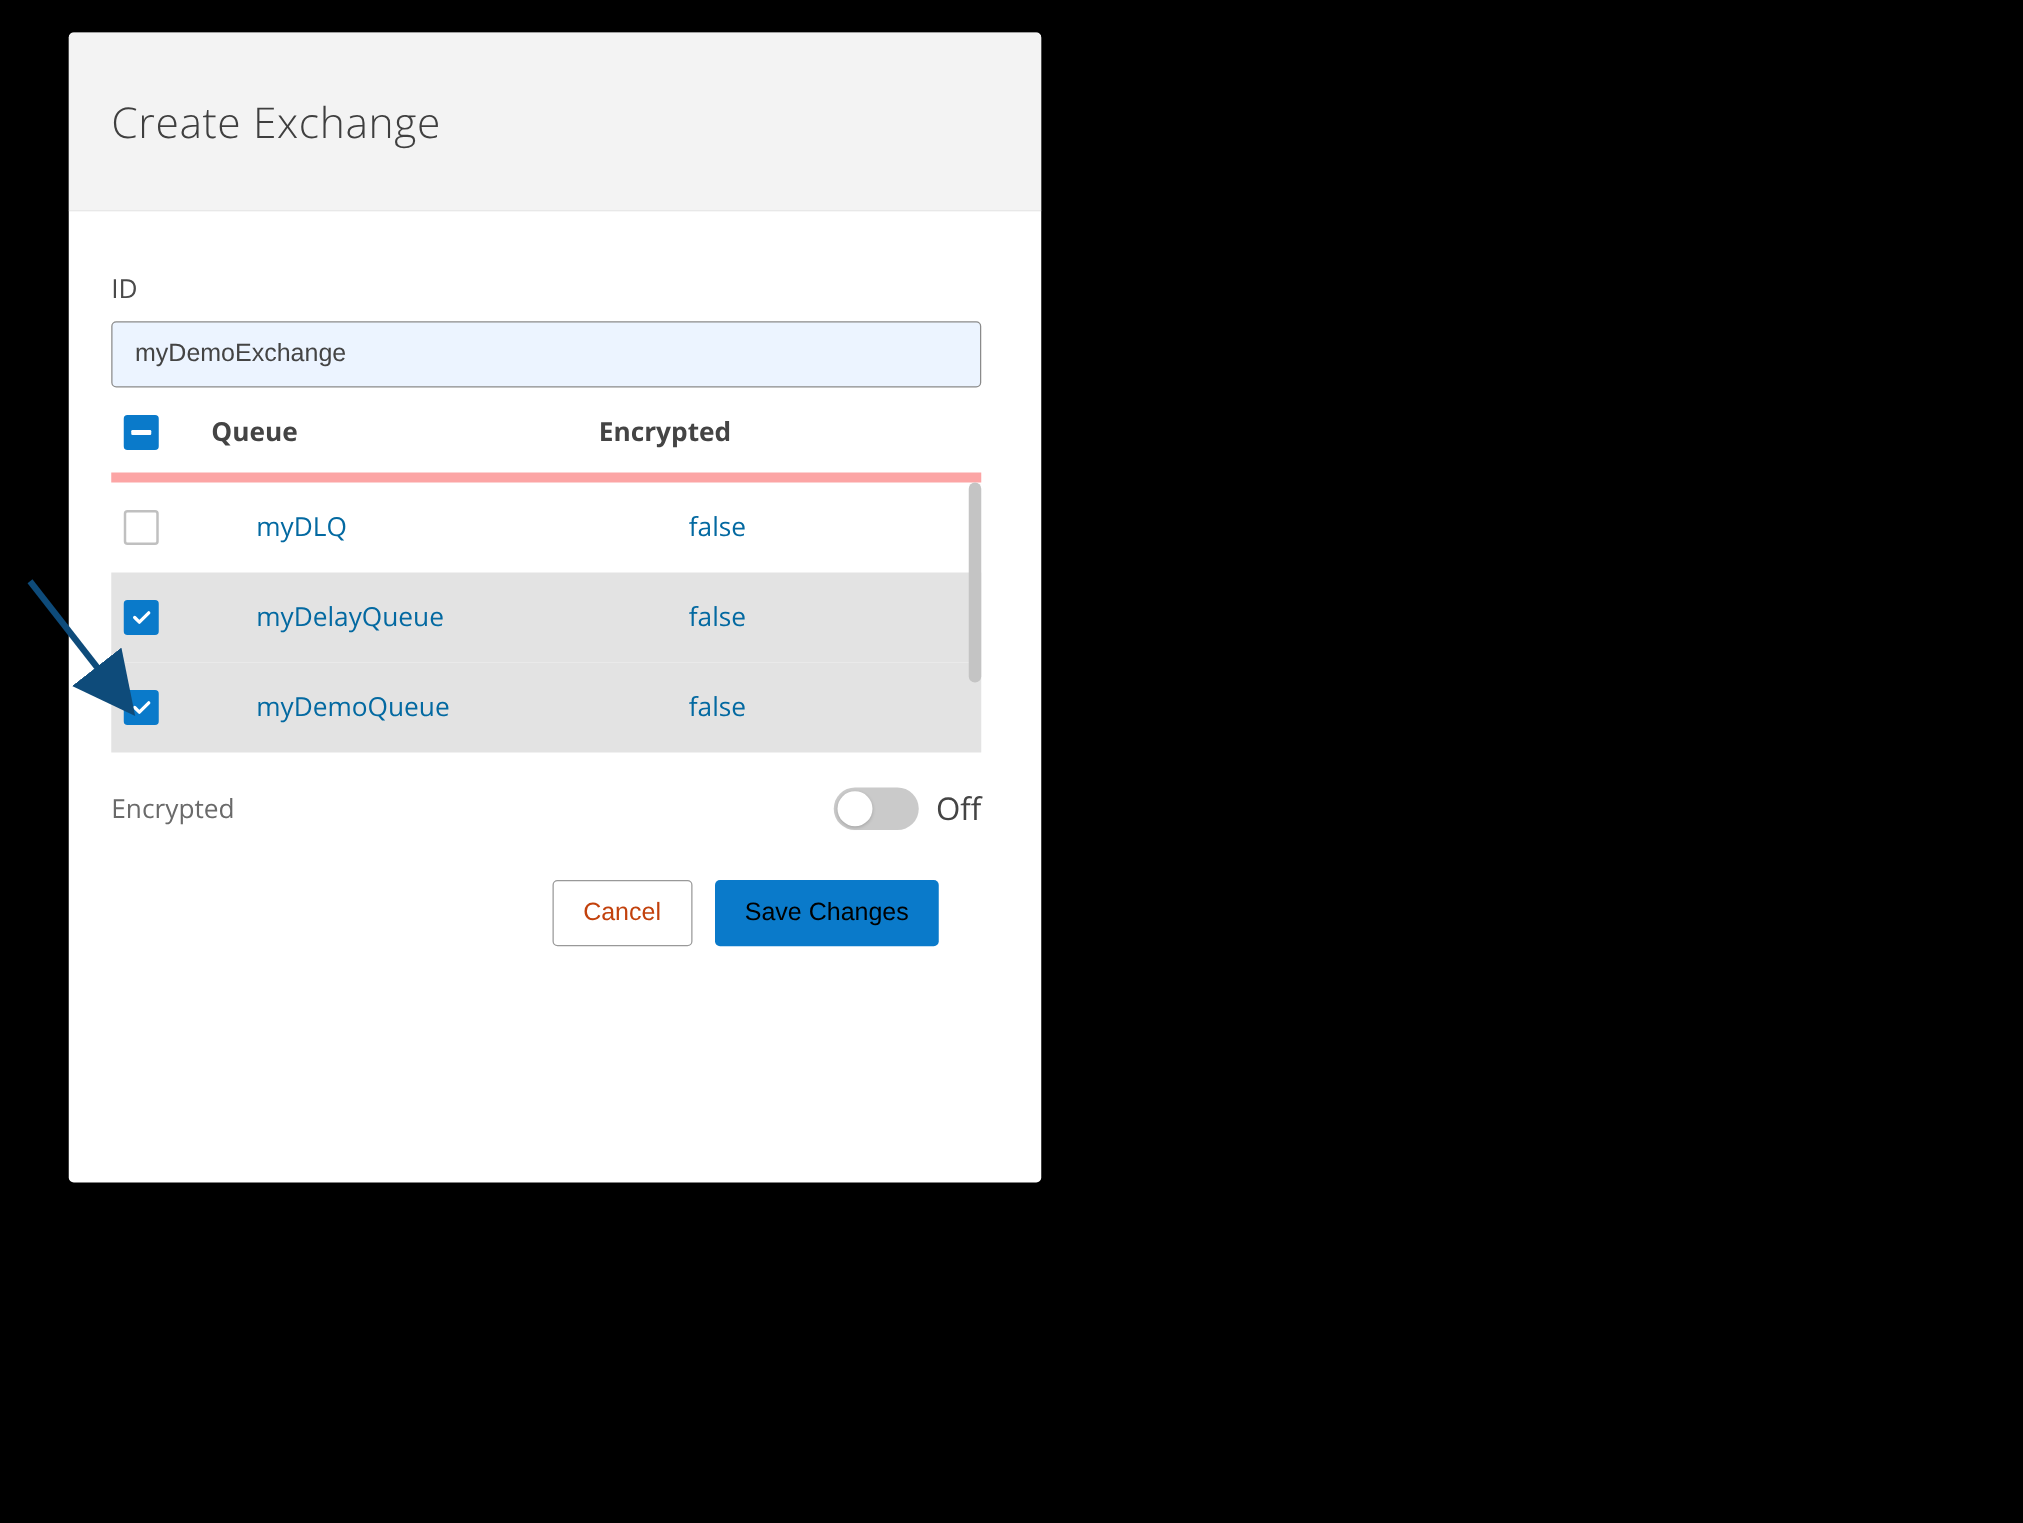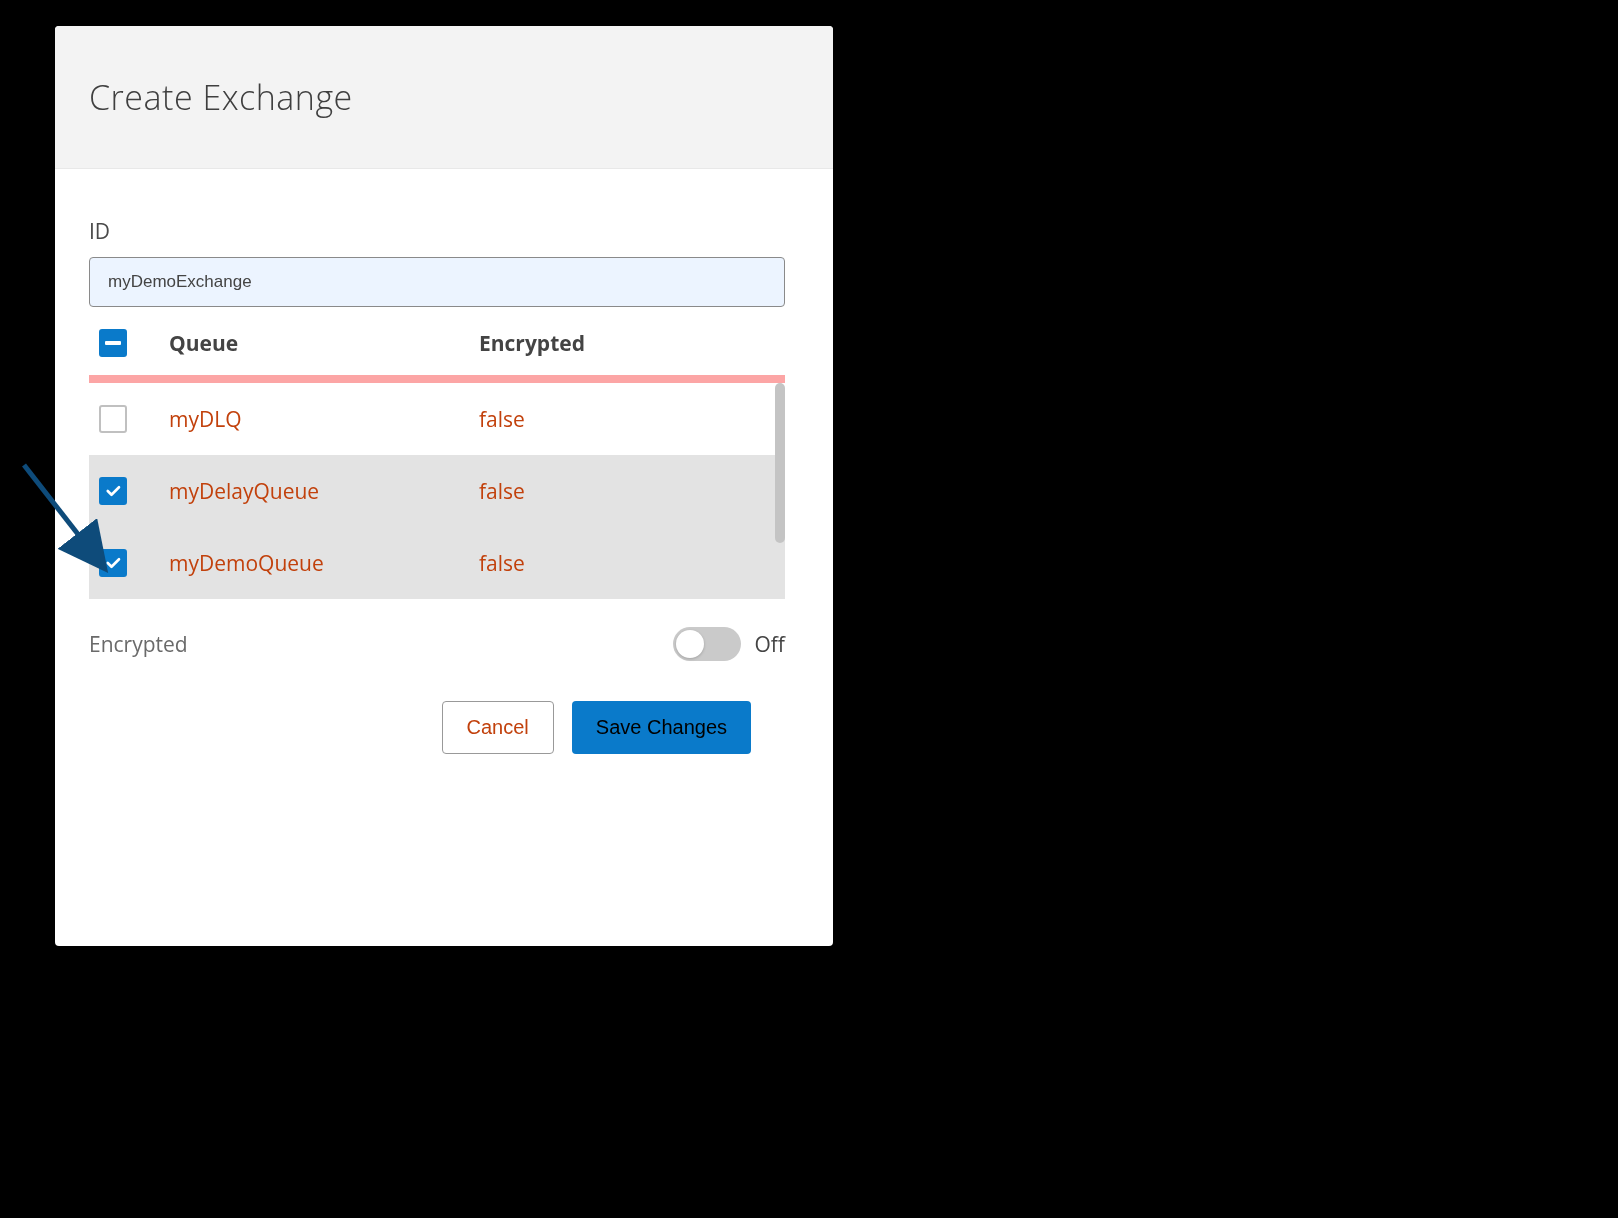--- a/index.html
+++ b/index.html
@@ -47,21 +47,21 @@
     .field-label {
       font-size: 21px;
       color: #4a4a4a;
       margin-bottom: 12px;
       display: block;
     }
     
     .text-input {
       width: 100%;
       padding: 14px 18px;
-      font-size: 17px;
+      font-size: 20px;
       color: #444;
       background: #ecf4ff;
       border: 1.5px solid #8a8a8a;
       border-radius: 4px;
       outline: none;
     }
     
     .help-text {
       font-size: 19px;
       color: #9a9a9a;
@@ -111,21 +111,22 @@
     }
     
     .table-row.selected {
       background: #e3e3e3;
     }
     
     .table-row .queue-col,
     .table-row .encrypted-col {
       font-weight: 400;
       font-size: 21px;
-      color: #c2410c;
+      color: #0369a1;
+      margin-left: 36px;
     }
     
     .checkbox {
       width: 28px;
       height: 28px;
       border: 2px solid #c0c0c0;
       border-radius: 3px;
       display: flex;
       align-items: center;
       justify-content: center;
@@ -198,21 +199,21 @@
       height: 28px;
       background: #fff;
       border-radius: 50%;
       position: absolute;
       top: 3px;
       left: 3px;
       box-shadow: 0 1px 3px rgba(0,0,0,0.2);
     }
     
     .toggle-label {
-      font-size: 21px;
+      font-size: 25px;
       color: #444;
     }
     
     .dialog-footer {
       display: flex;
       justify-content: flex-end;
       gap: 18px;
       padding: 40px 34px 0 34px;
     }
     

